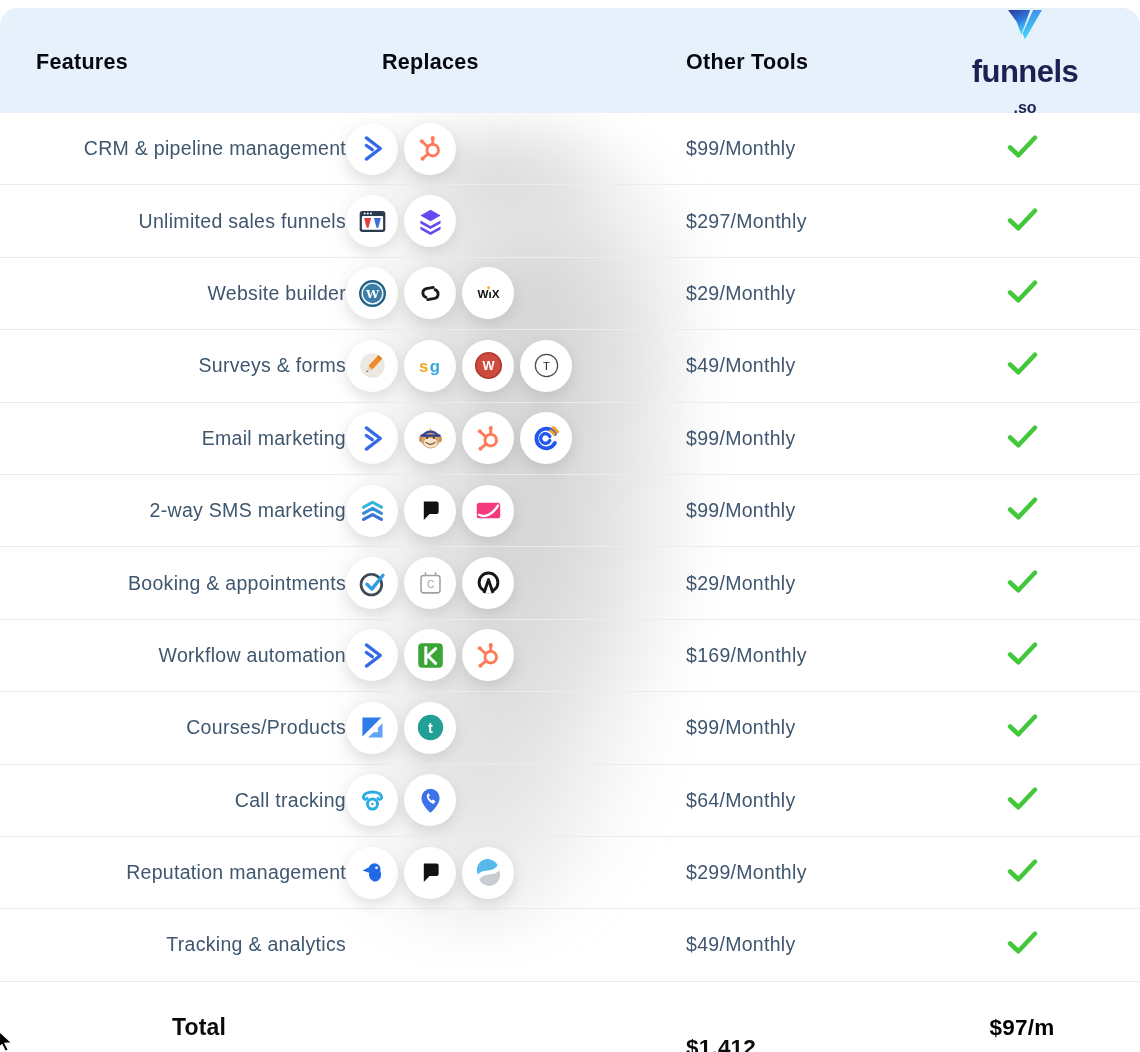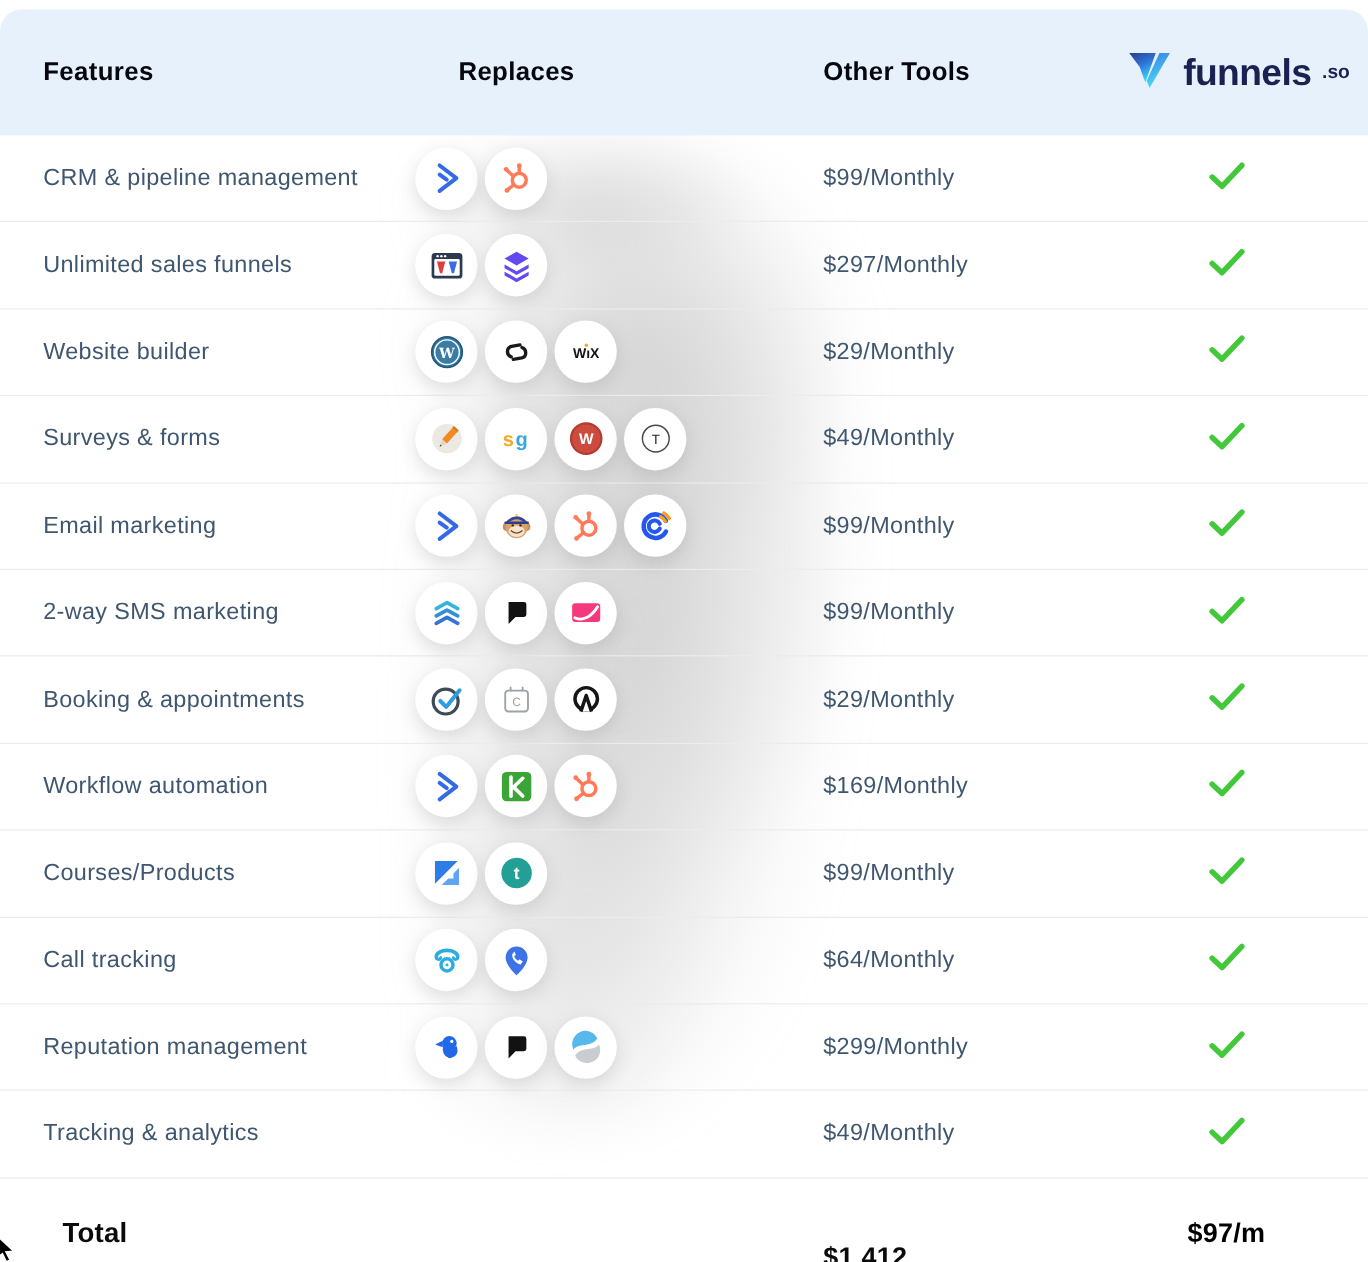--- a/index.html
+++ b/index.html
@@ -17,36 +17,36 @@
       radial-gradient(closest-side at 34% 80%, rgba(190,190,190,.20), transparent),
       radial-gradient(closest-side at 30% 92%, rgba(200,200,200,.13), transparent);
     filter:blur(16px);}
 
   .grid{display:grid;grid-template-columns:346px 304px 290px 200px;align-items:center;}
 
   .header{height:105px;margin-top:8px;background:#E6F1FC;border-radius:18px 18px 0 0;
           position:relative;z-index:2;}
   .header .hlabel{font-size:21.5px;font-weight:700;color:#07070F;letter-spacing:.3px;
                   padding-left:36px;}
-  .brand{display:flex;align-items:center;justify-content:flex-start;gap:9px;padding-right:30px;}
+  .brand{display:flex;align-items:center;justify-content:flex-start;gap:9px;padding-right:30px;flex-direction:column;}
   .brand-text{font-size:31px;font-weight:800;color:#1B2150;letter-spacing:-.5px;}
   .brand-tld{font-size:16px;font-weight:800;color:#1B2150;}
 
   .rows{position:relative;z-index:1;}
   .row{height:71.4px;border-bottom:1px solid #ECECEE;position:relative;}
-  .feature{font-size:19.5px;color:#3F566F;letter-spacing:.3px;padding-left:36px;font-weight:500;}
+  .feature{font-size:19.5px;color:#3F566F;letter-spacing:.3px;padding-left:36px;font-weight:500;text-align:right;}
   .icons{display:flex;gap:6px;align-items:center;}
   .chip{width:52px;height:52px;border-radius:50%;background:#fff;flex:0 0 auto;
         box-shadow:0 5px 14px rgba(110,110,110,.20);display:flex;align-items:center;justify-content:center;}
   .chip svg{width:29px;height:29px;display:block;}
   .price{font-size:19.5px;color:#3F566F;letter-spacing:.3px;padding-left:36px;font-weight:500;}
   .checkcell{display:flex;justify-content:center;padding-right:36px;}
 
   .total{height:92px;position:relative;z-index:1;}
-  .total .tlabel{font-size:23px;font-weight:700;color:#0B0B0B;padding-left:52px;letter-spacing:.2px;}
+  .total .tlabel{font-size:23px;font-weight:700;color:#0B0B0B;padding-left:52px;letter-spacing:.2px;text-align:center;}
   .total .tval{font-size:22.5px;font-weight:600;color:#0B0B0B;padding-left:36px;letter-spacing:.2px;margin-top:41px;}
   .total .tfun{font-size:22.5px;font-weight:600;color:#000000;display:flex;justify-content:center;padding-right:36px;letter-spacing:.2px;}
 
   .cursor{position:absolute;left:-4px;top:1029px;z-index:5;}
 </style>
 </head>
 <body>
 
 <div class="smudge"></div>
 

